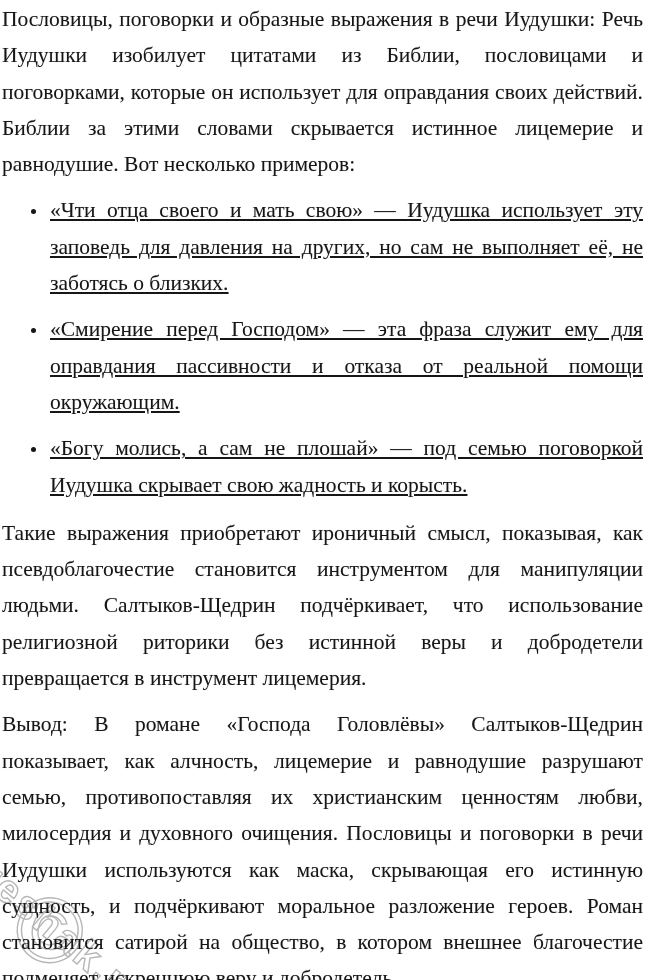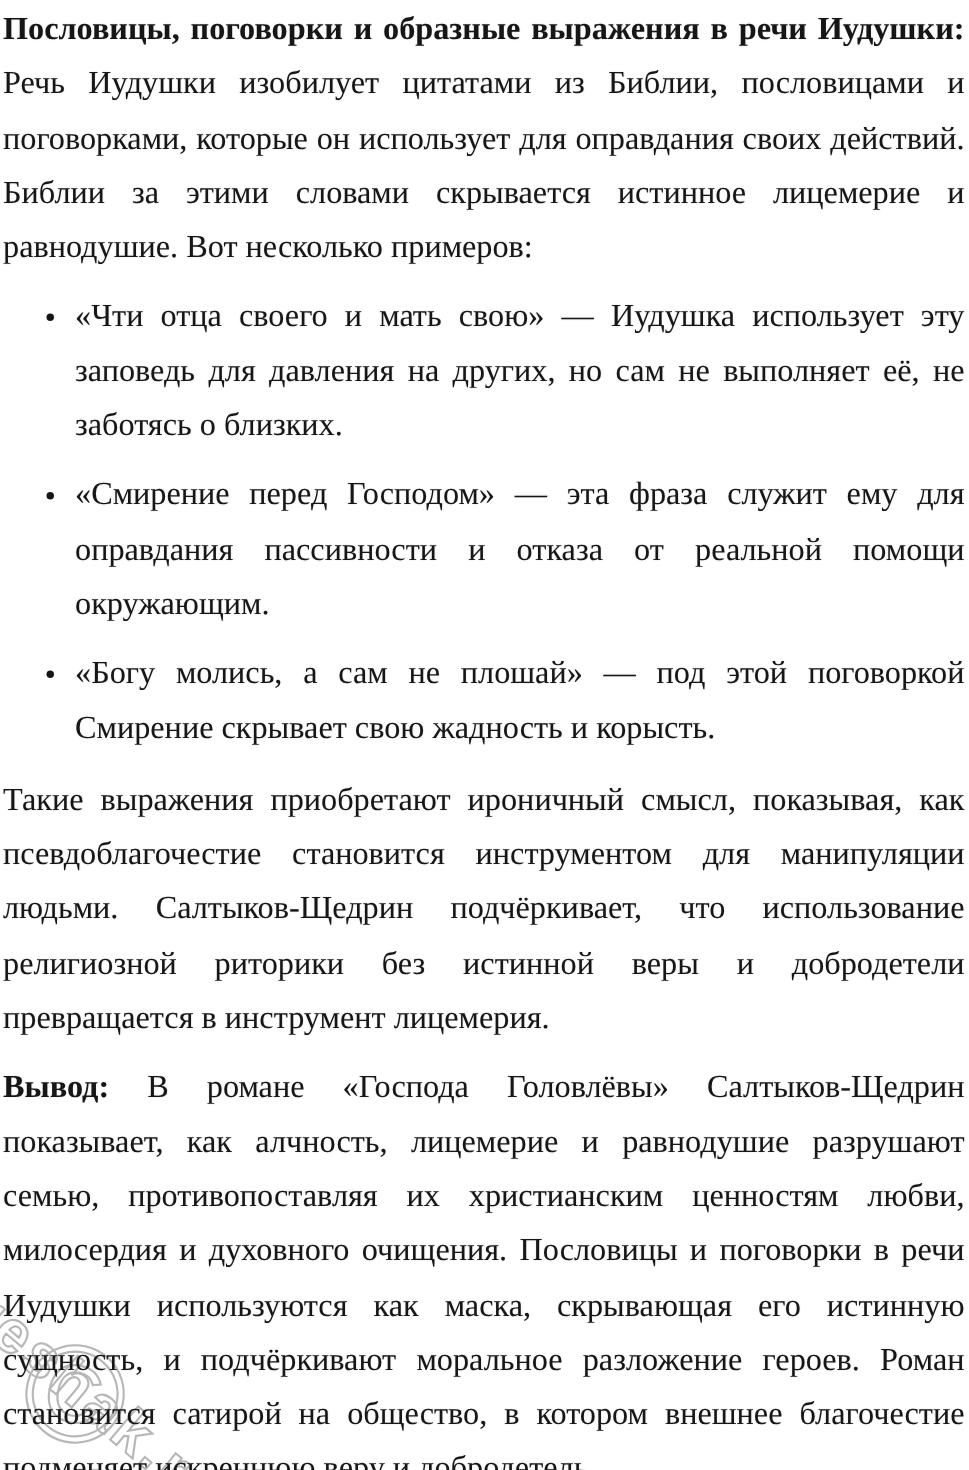--- a/index.html
+++ b/index.html
@@ -22,32 +22,33 @@
     position: relative;
     z-index: 1;
     padding: 1px 3px 0 2px;
     text-shadow: 0 0 1px rgba(110,110,110,0.35);
   }
   .para {
     margin: 0 0 10px 0;
     text-align: justify;
   }
   .bold {
-    font-weight: bold;
+    font-weight: normal;
     margin-top: 26px;
   }
   ul.examples {
     margin: 0 0 12px 0;
     padding: 0 0 0 46px;
     list-style: disc outside;
   }
   ul.examples li {
     margin: 0 0 10px 0;
     padding-left: 2px;
     text-align: justify;
+    text-decoration: underline;
   }
   ul.examples li::marker {
     font-size: 0.8em;
   }
   
   .watermark {
     position: absolute;
     left: 0;
     top: 0;
     width: 100%;
@@ -90,21 +91,21 @@
     <span class="wm-copy">©</span>
   </div>
 
   <div class="content">
 
     <p class="para"><span class="bold">Пословицы, поговорки и образные выражения в речи Иудушки:</span> <span>Речь Иудушки изобилует цитатами из Библии, пословицами и поговорками, которые он использует для оправдания своих действий. Библии за этими словами скрывается истинное лицемерие и равнодушие. Вот несколько примеров:</span></p>
 
     <ul class="examples">
       <li>«Чти отца своего и мать свою» — Иудушка использует эту заповедь для давления на других, но сам не выполняет её, не заботясь о близких.</li>
       <li>«Смирение перед Господом» — эта фраза служит ему для оправдания пассивности и отказа от реальной помощи окружающим.</li>
-      <li>«Богу молись, а сам не плошай» — под этой поговоркой Смирение скрывает свою жадность и корысть.</li>
+      <li>«Богу молись, а сам не плошай» — под семью поговоркой Иудушка скрывает свою жадность и корысть.</li>
     </ul>
 
     <p class="para">Такие выражения приобретают ироничный смысл, показывая, как псевдоблагочестие становится инструментом для манипуляции людьми. Салтыков-Щедрин подчёркивает, что использование религиозной риторики без истинной веры и добродетели превращается в инструмент лицемерия.</p>
 
     <p class="para"><span class="bold">Вывод:</span> <span>В романе «Господа Головлёвы» Салтыков-Щедрин показывает, как алчность, лицемерие и равнодушие разрушают семью, противопоставляя их христианским ценностям любви, милосердия и духовного очищения. Пословицы и поговорки в речи Иудушки используются как маска, скрывающая его истинную сущность, и подчёркивают моральное разложение героев. Роман становится сатирой на общество, в котором внешнее благочестие подменяет искреннюю веру и добродетель.</span></p>
 
   </div>
 
 </div>
 

